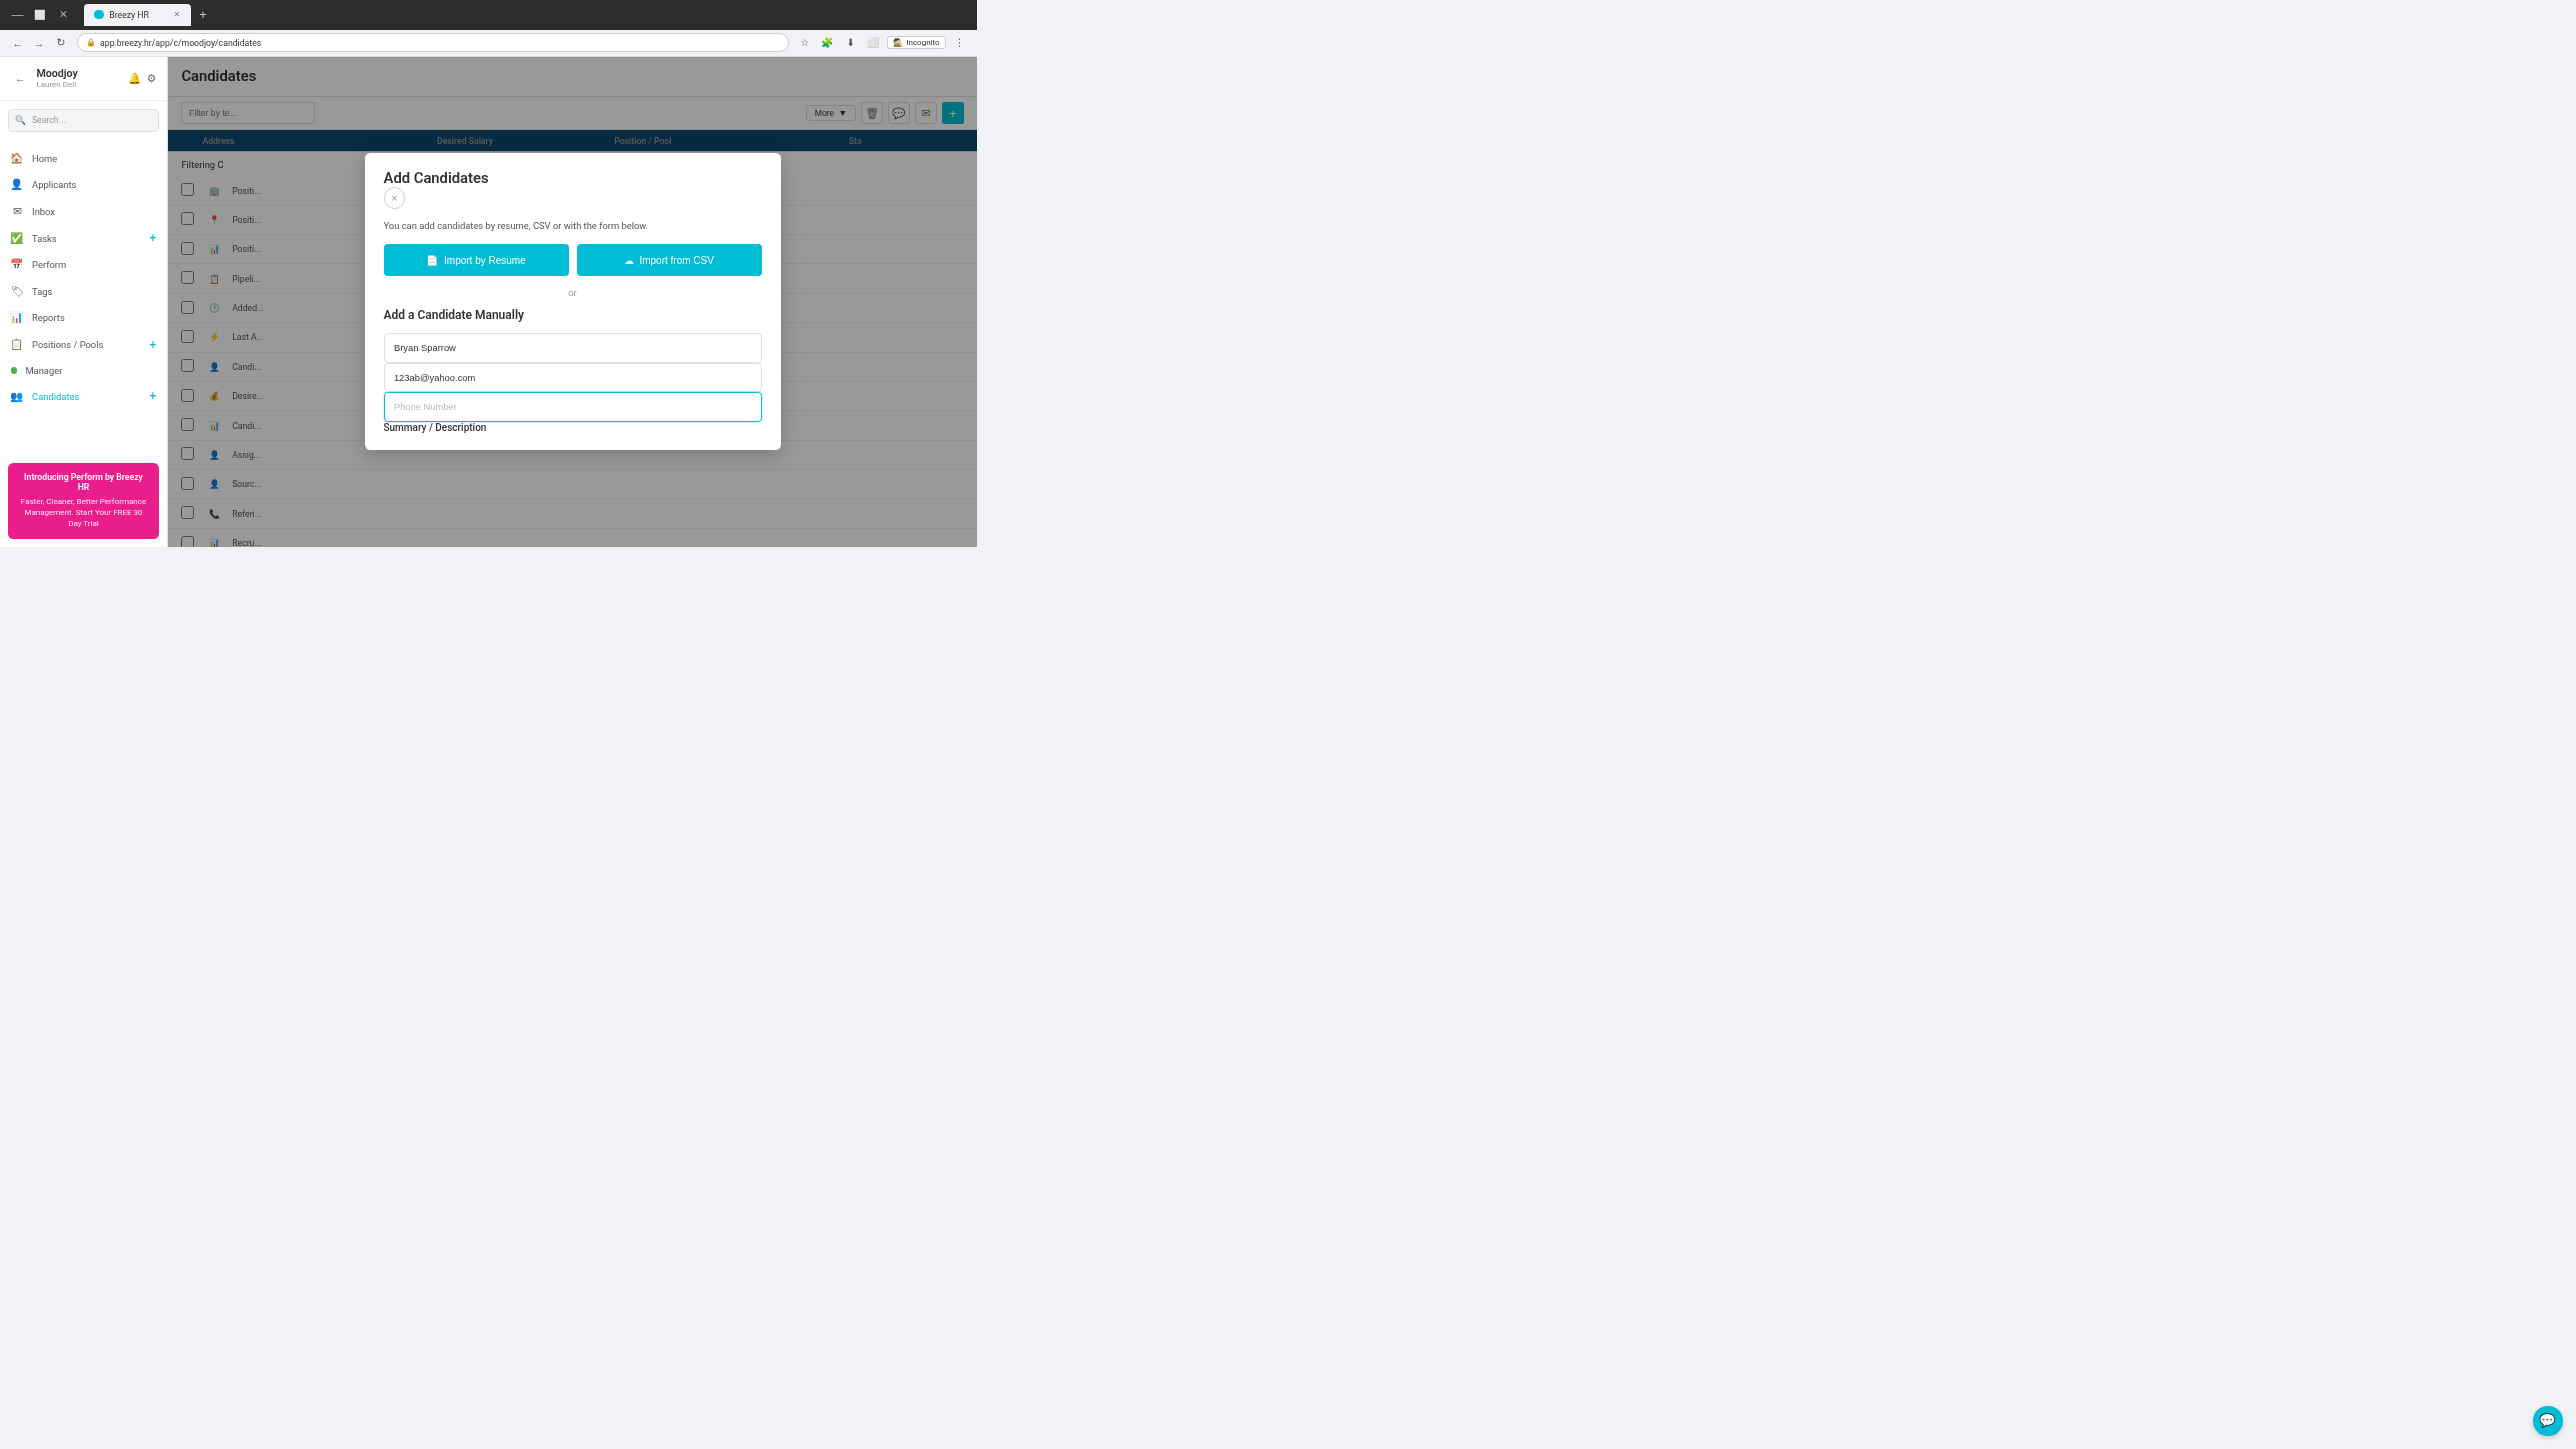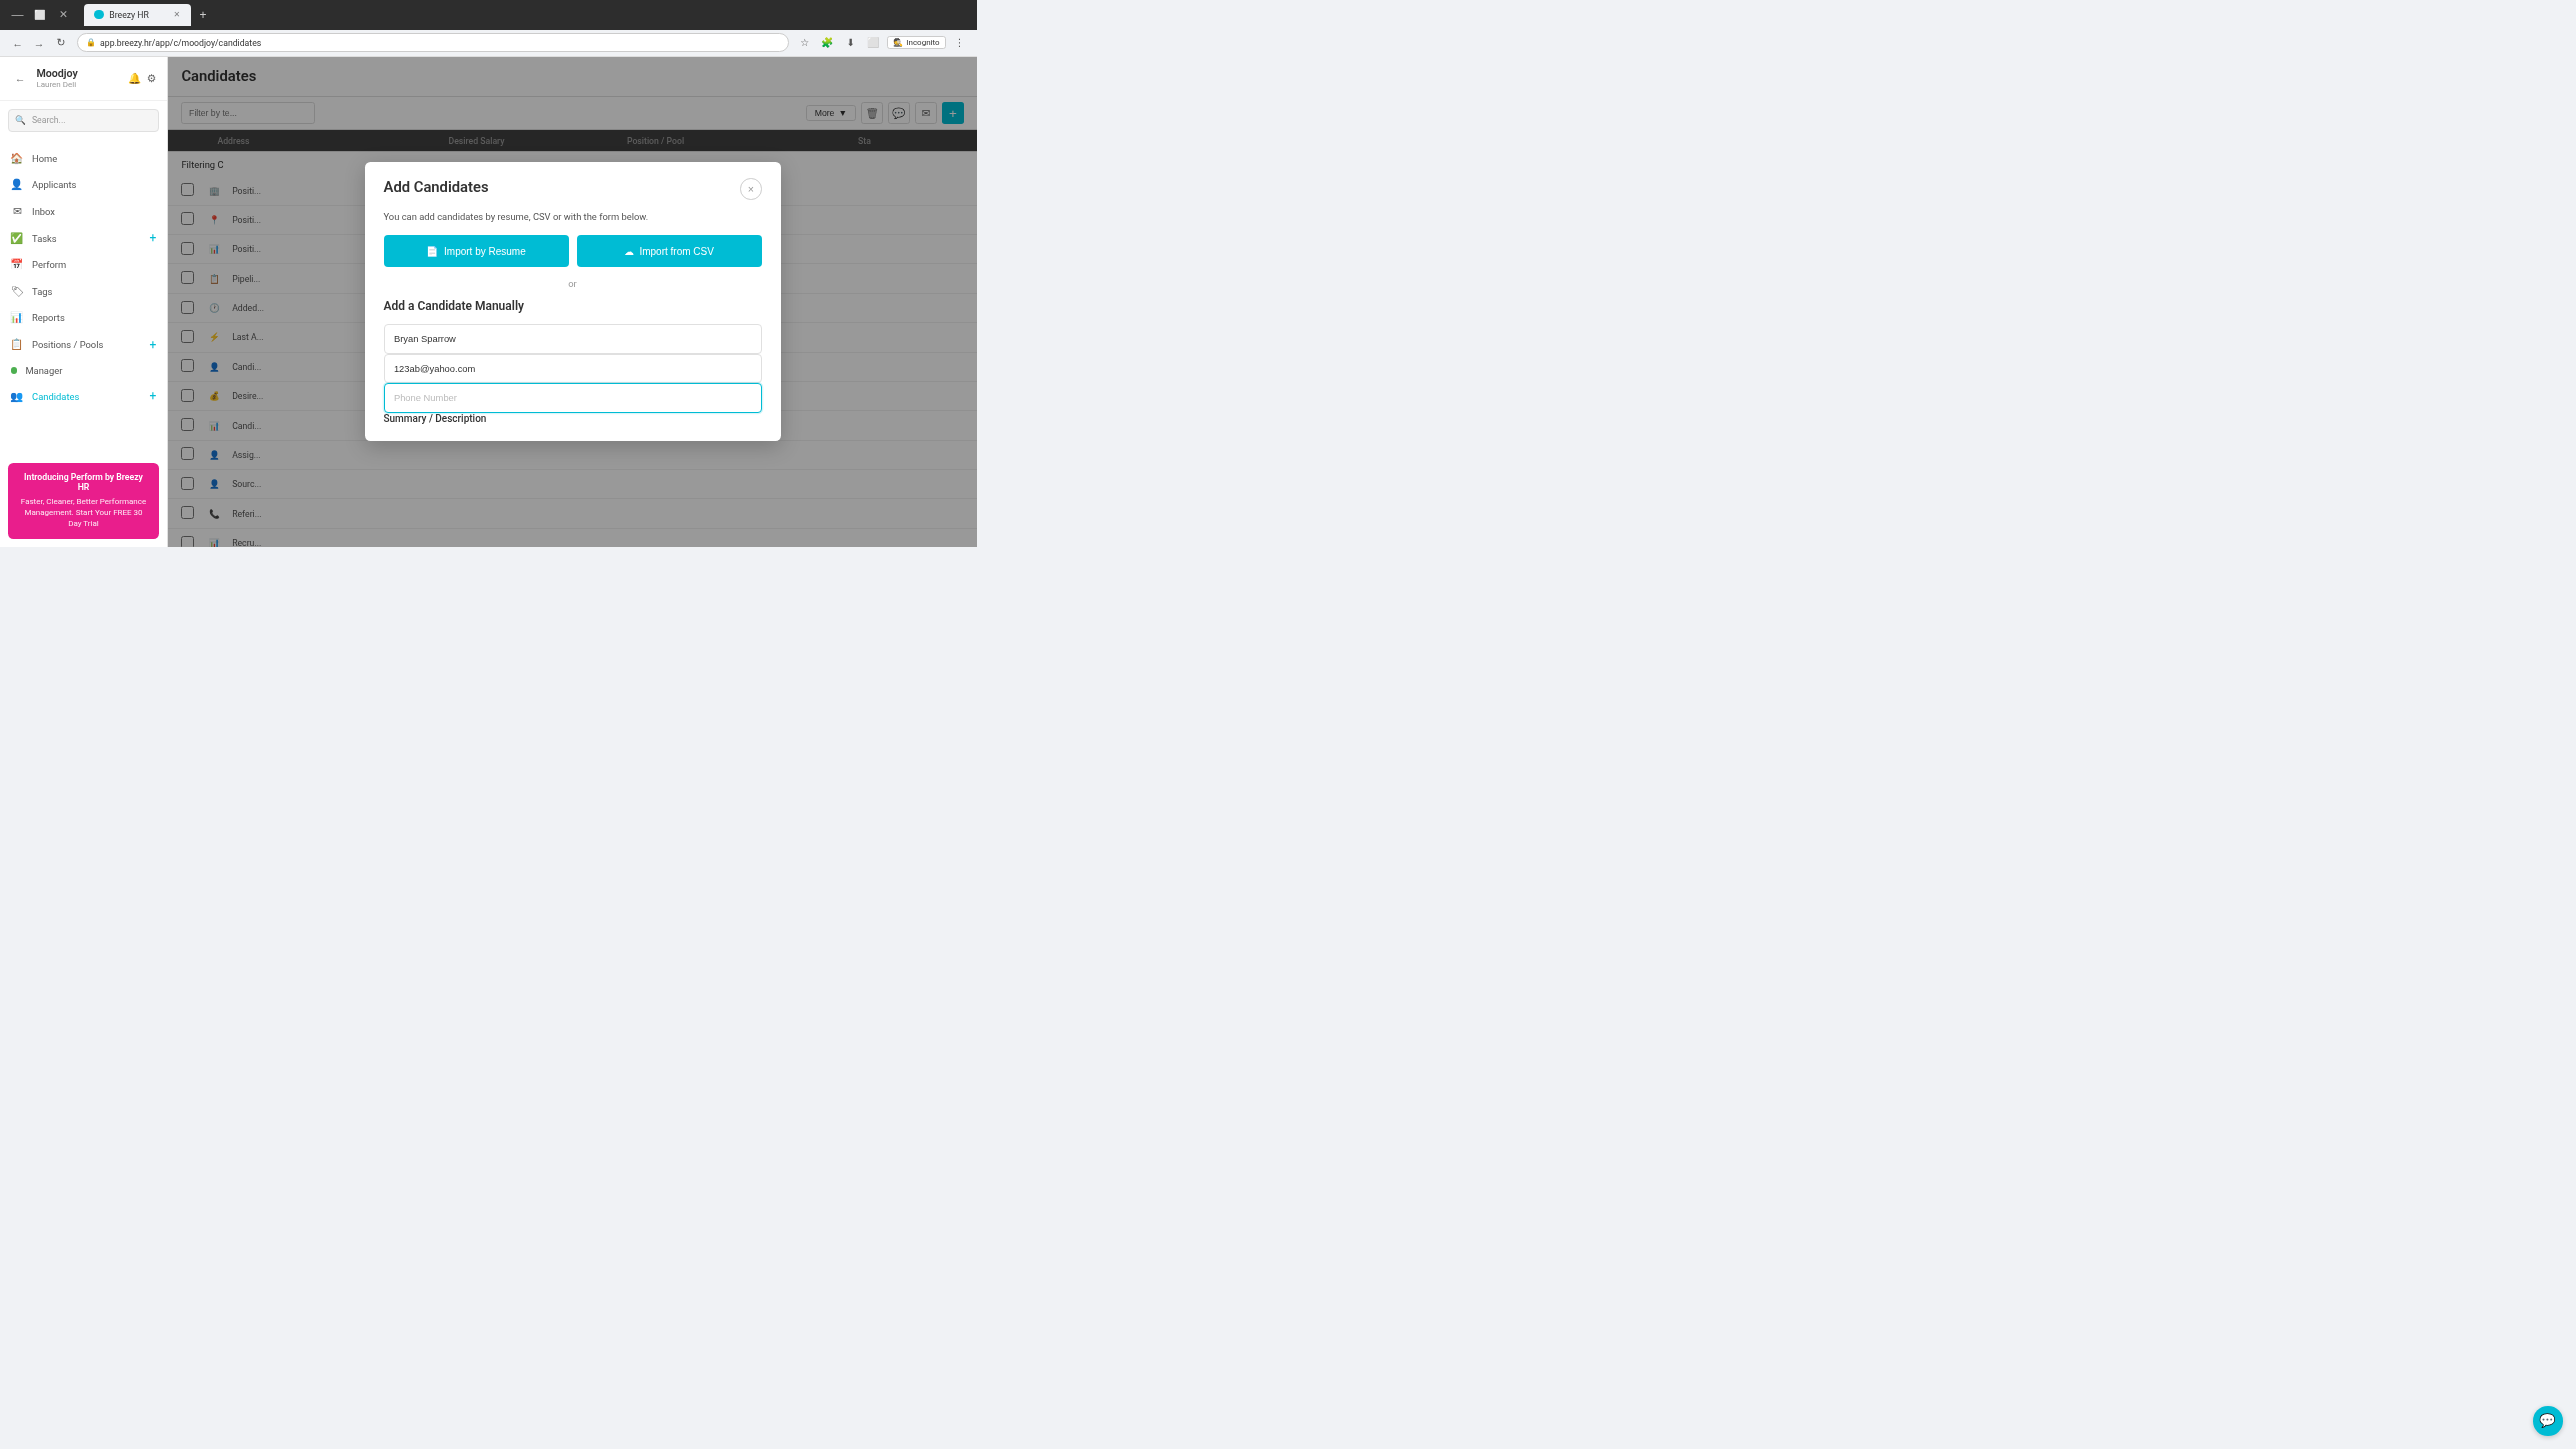--- a/index.html
+++ b/index.html
@@ -320,26 +320,26 @@
       border-radius: 2.7px;
       color: #fff;
       font-size: 13.4px;
       display: flex;
       align-items: center;
       justify-content: center;
       cursor: pointer;
     }
 
     .table-header {
-      background: #404040;
+      background: #0c4a6e;
       padding: 5.4px 13.4px;
       border-bottom: 0.7px solid #e0e0e0;
       display: flex;
       align-items: center;
-      gap: 20px;
+      gap: 5px;
       font-size: 8.7px;
       color: #999;
       font-weight: 500;
     }
     .col-check { width: 16px; }
     .col-addr { flex: 2; }
     .col-salary { flex: 1.5; }
     .col-position { flex: 2; }
     .col-status { flex: 1; }
 
@@ -382,20 +382,21 @@
       max-height: 90%;
       overflow-y: auto;
       box-shadow: 0 5.4px 21.5px rgba(0,0,0,0.2);
       position: relative;
     }
     .modal-header {
       padding: 16px 19px 0;
       display: flex;
       align-items: flex-start;
       justify-content: space-between;
+      flex-direction: column;
     }
     .modal-title {
       font-size: 14.8px;
       font-weight: 600;
       color: #333;
     }
     .modal-close {
       width: 21.5px;
       height: 21.5px;
       border-radius: 50%;

